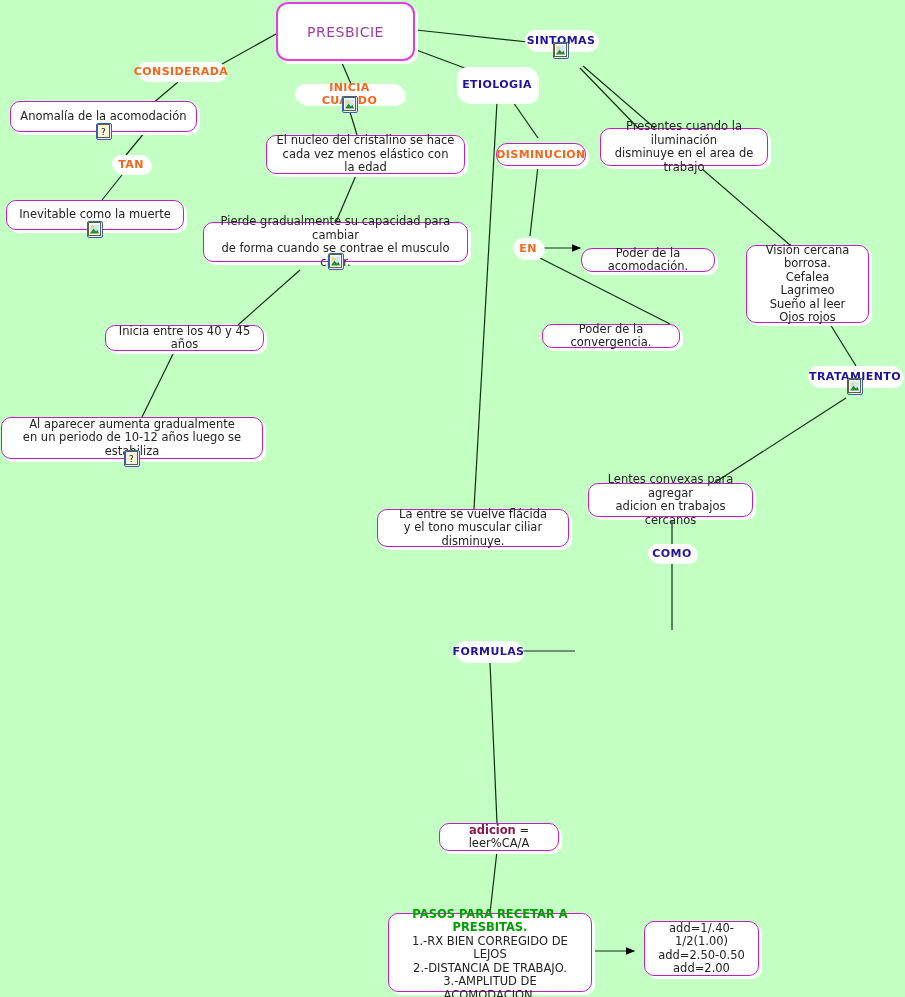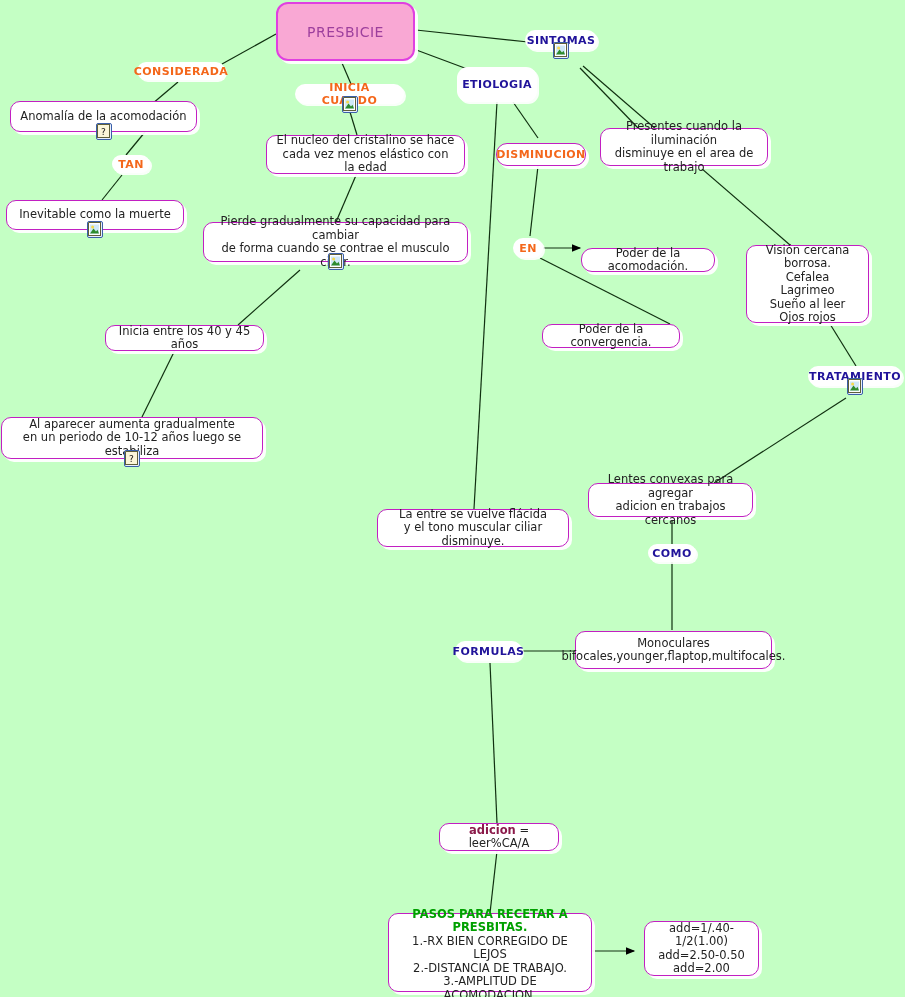--- a/index.html
+++ b/index.html
@@ -38,21 +38,21 @@
     background: #ffffff;
     border: 1.6px solid #c21fc2;
     box-shadow: 3px 3px 0 rgba(255,255,255,0.95);
     color: #222222;
     font-size: 11.5px;
     line-height: 13.5px;
     padding: 5px 9px;
   }
   
   .n-root {
-    background: #f9a8d4;
+    background: #ffffff;
     border: 2px solid #e040e0;
     border-radius: 12px;
     box-shadow: 3px 3px 0 rgba(255,255,255,0.95);
     color: #9d3f9d;
     font-size: 14px;
     letter-spacing: .5px;
   }
   
   .n-link {
     background: #ffffff;
@@ -308,24 +308,20 @@
 
   <div class="node n-concept" style="left:588px; top:483px; width:165px; height:34px;">
     <span class="txt">Lentes convexas para agregar
 adicion en trabajos cercanos</span>
   </div>
 
   <div class="node n-link navy" style="left:648px; top:544px; width:48px; height:18px;">
     <span class="txt">COMO</span>
   </div>
 
-  <div class="node n-concept" style="left:575px; top:631px; width:197px; height:38px;">
-    <span class="txt">Monoculares
-bifocales,younger,flaptop,multifocales.</span>
-  </div>
 
   <div class="node n-link navy" style="left:455px; top:641px; width:67px; height:20px;">
     <span class="txt">FORMULAS</span>
   </div>
 
   <div class="node n-concept" style="left:439px; top:823px; width:120px; height:28px;">
     <span>
       <span class="kw-red">adicion</span><span> = leer%CA/A</span>
     </span>
   </div>

